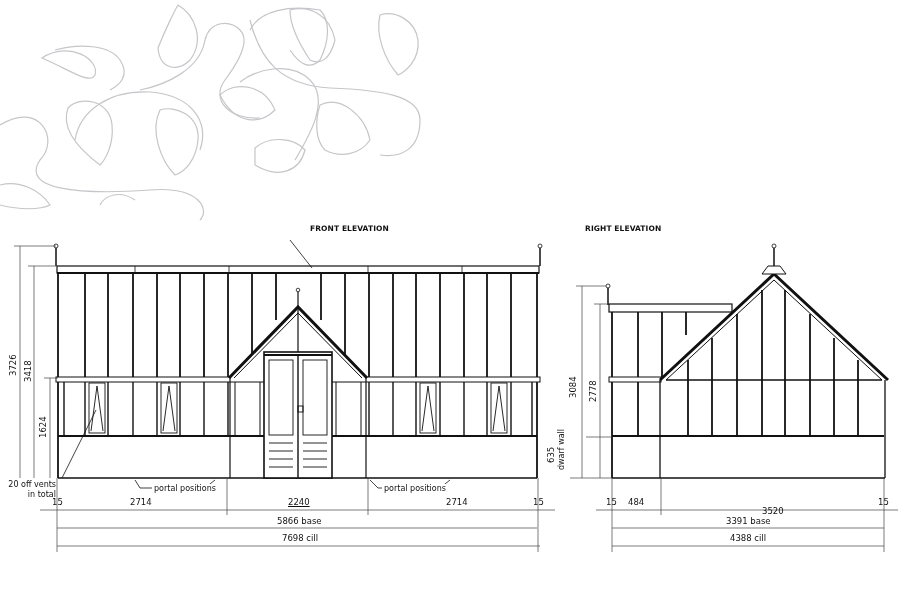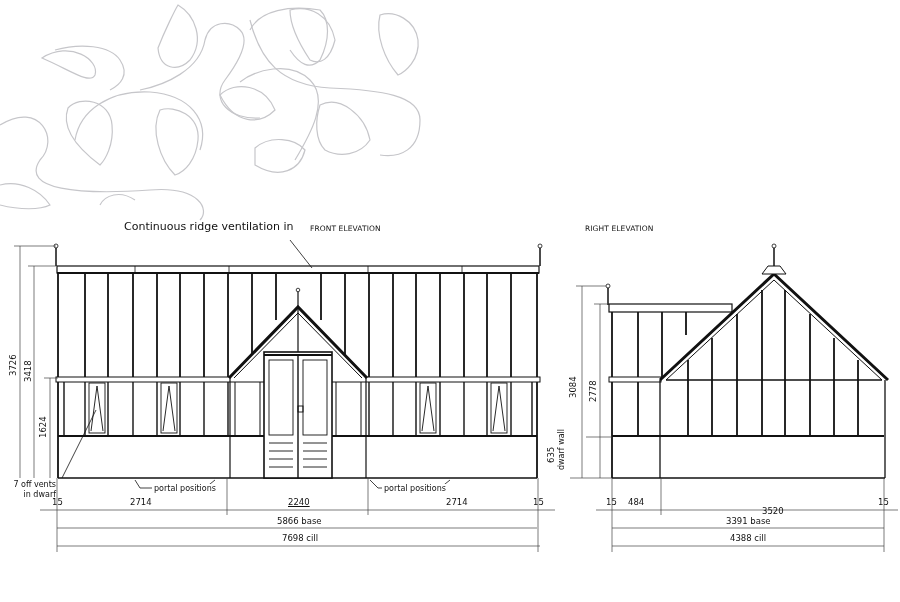--- a/index.html
+++ b/index.html
@@ -1,19 +1,19 @@
 <!DOCTYPE html>
 <html><head>
 <meta charset="utf-8">
 <style>
   html,body{margin:0;padding:0;background:#ffffff;}
   body{width:900px;height:602px;position:relative;overflow:hidden;font-family:"DejaVu Sans",sans-serif;color:#111;}
   svg{position:absolute;left:0;top:0;}
   .lbl{position:absolute;font-family:"DejaVu Sans",sans-serif;color:#111;white-space:nowrap;}
-  .title{font-weight:normal;font-size:7.5px;letter-spacing:0.1px;}
+  .title{font-weight:bold;font-size:7.5px;letter-spacing:0.1px;}
   .dim{font-size:8.5px;}
   .note{font-size:11px;line-height:14px;text-align:center;}
   .small{font-size:8px;}
   .vert{transform-origin:left top;transform:rotate(-90deg);}
 </style>
 </head>
 <body>
 
 <svg width="900" height="602" viewBox="0 0 900 602">
   <g fill="none" stroke="#c6c6ca" stroke-width="1.2">
@@ -211,26 +211,25 @@
     <line x1="62" y1="478" x2="96" y2="410" stroke="#111" stroke-width="0.8"></line>
     <path d="M135 480 L140 488 L205 488 L215 480" fill="none" stroke="#111" stroke-width="0.8"></path>
     <path d="M370 480 L378 488 L440 488 L450 480" fill="none" stroke="#111" stroke-width="0.8"></path>
   </g>
 </svg>
 
 <div class="lbl title" style="left:310px;top:224px;">FRONT ELEVATION</div>
 <div class="lbl title" style="left:585px;top:224px;">RIGHT ELEVATION</div>
 
 <div class="lbl note" style="left:124px;top:220px;">
-  <div>Continuous ridge ventilation in</div>
 </div>
 
 <div class="lbl small" style="left:6px;top:480px;text-align:right;width:50px;line-height:10px;">
-  <div>7 off vents</div>
-  <div>in dwarf</div>
+  <div>20 off vents</div>
+  <div>in total</div>
 </div>
 
 <div class="lbl small" style="left:152px;top:484px;background:#fff;padding:0 2px;">portal positions</div>
 <div class="lbl small" style="left:382px;top:484px;background:#fff;padding:0 2px;">portal positions</div>
 
 <div class="lbl dim vert" style="left:8px;top:376px;">3726</div>
 <div class="lbl dim vert" style="left:23px;top:382px;">3418</div>
 <div class="lbl dim vert" style="left:38px;top:438px;">1624</div>
 
 <div class="lbl dim" style="left:52px;top:497px;">15</div>

